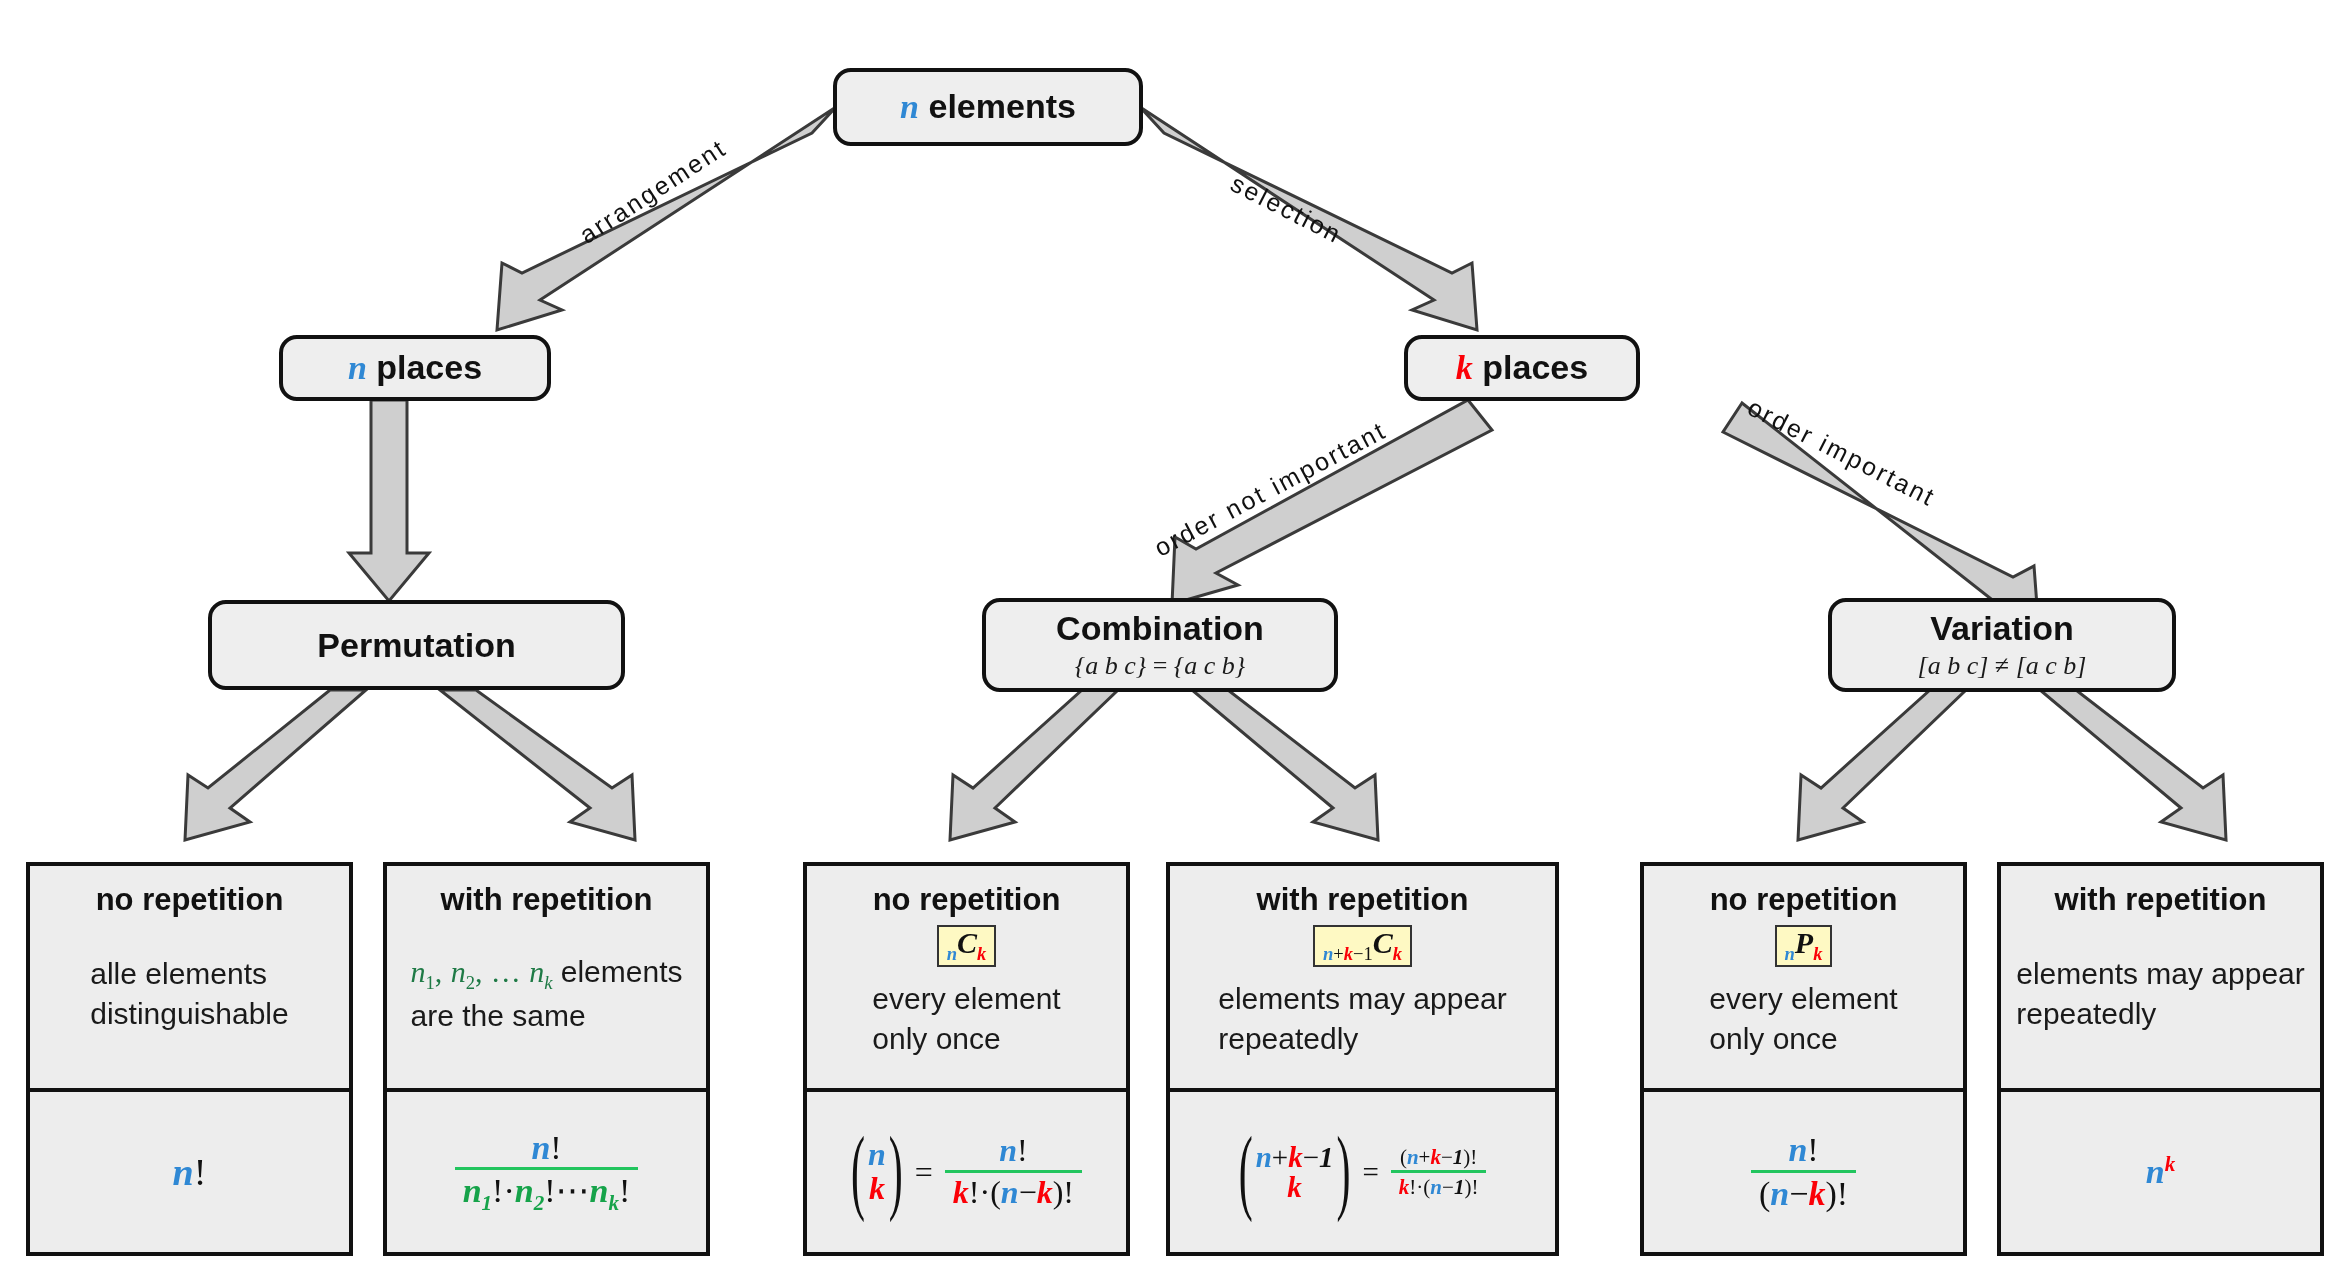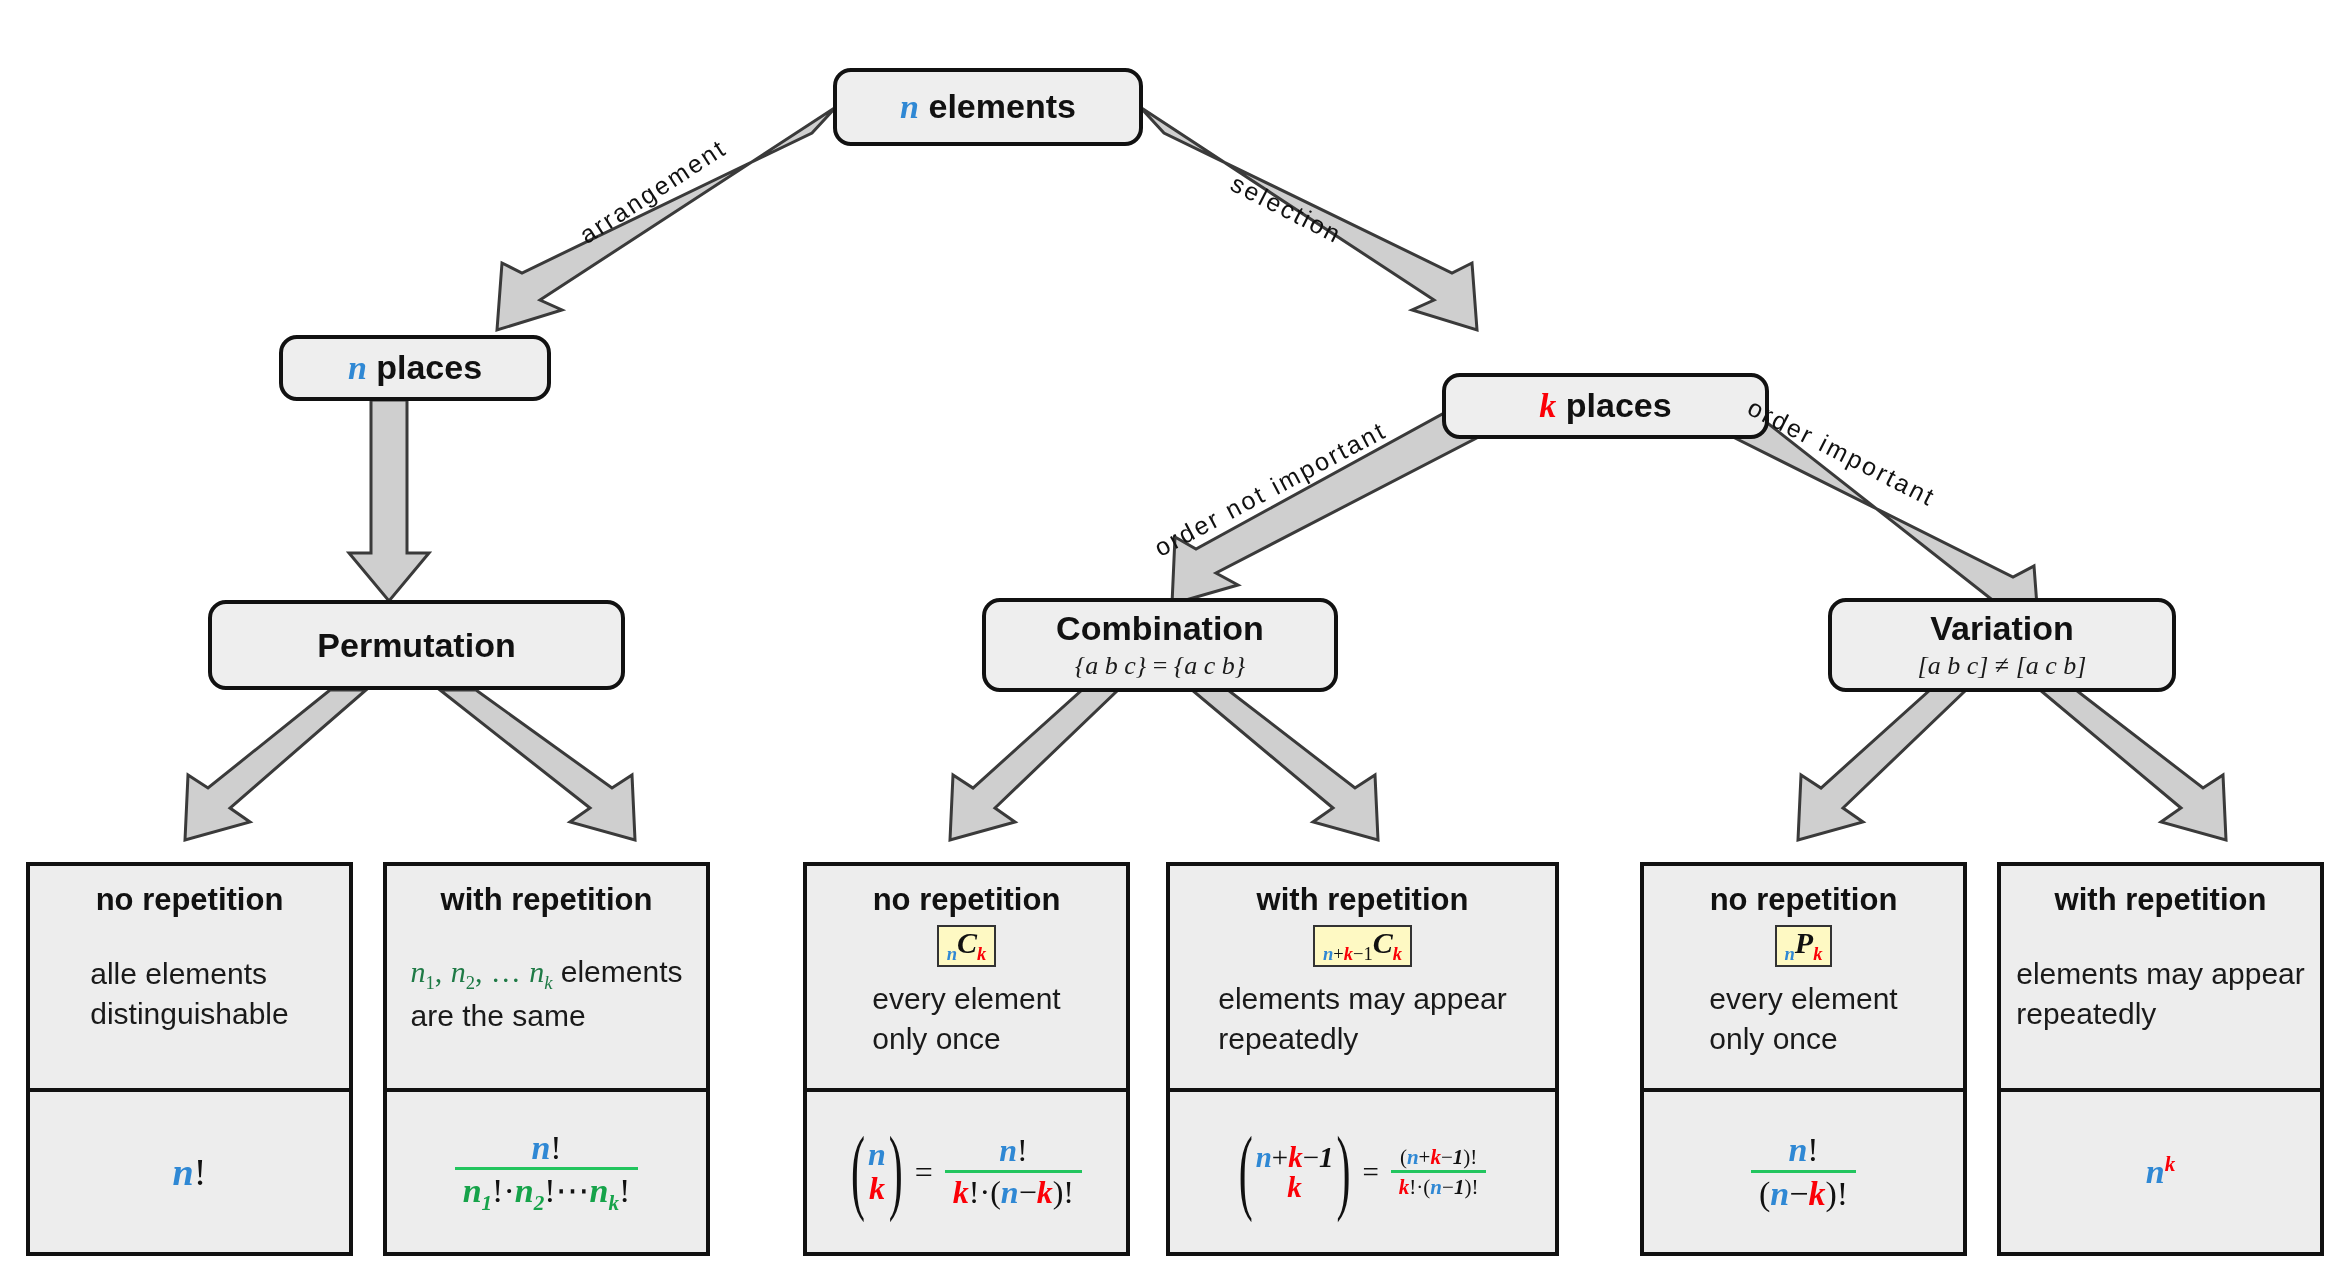--- a/index.html
+++ b/index.html
@@ -201,21 +201,21 @@
     </div>
   </div>
 
   <div class="node" style="left:243px;top:335px;width:272px;height:66px;margin-left:36px;">
     <div class="title">
       <span class="v blue">n</span>
       <span>places</span>
     </div>
   </div>
 
-  <div class="node" style="left:1442px;top:335px;width:327px;height:66px;margin-top:38px;">
+  <div class="node" style="left:1404px;top:335px;width:236px;height:66px;">
     <div class="title">
       <span class="v red">k</span>
       <span>places</span>
     </div>
   </div>
 
   <div class="node" style="left:208px;top:600px;width:417px;height:90px;">
     <div class="title">Permutation</div>
   </div>
 

